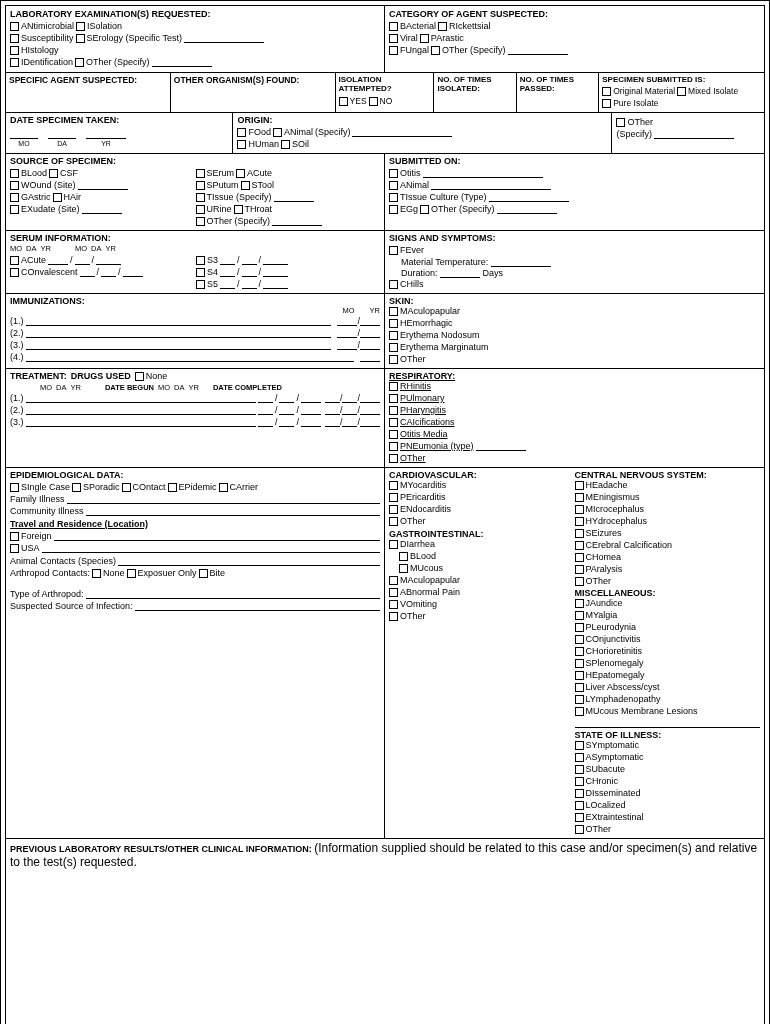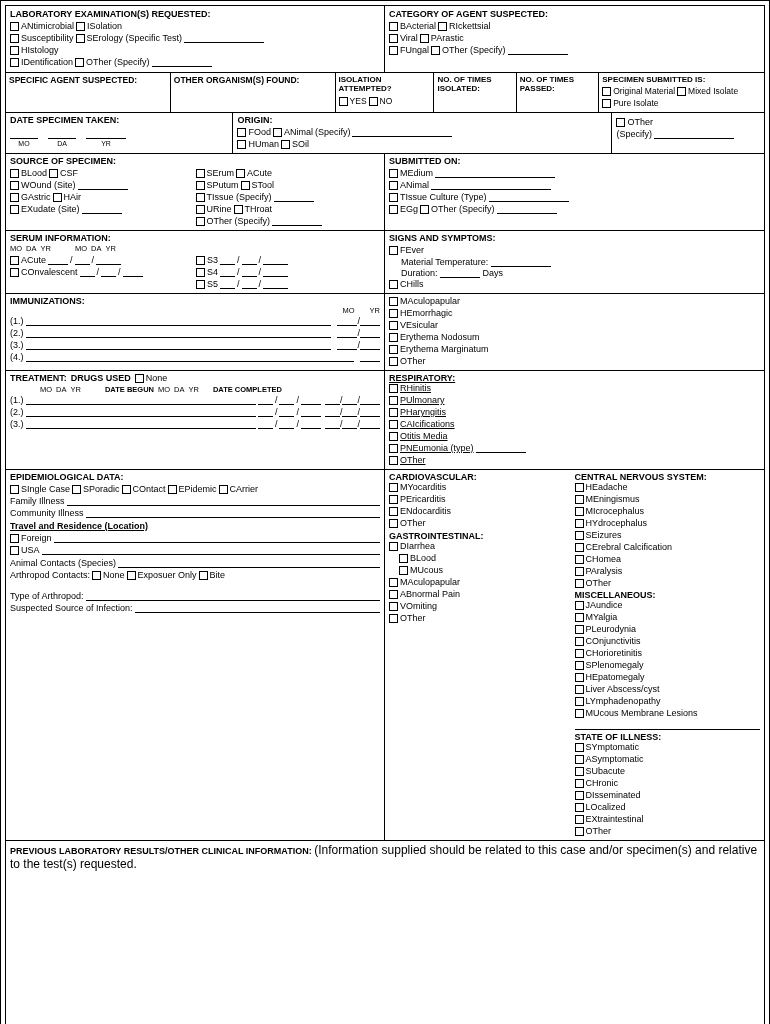--- a/index.html
+++ b/index.html
@@ -391,21 +391,21 @@
             <span class="field-line" style="width:50px;"></span>
           </div>
         </div>
       </div>
     </div>
     <div style="padding:2px 4px;">
       <div class="bold-label">SUBMITTED ON:</div>
       <div class="row" style="margin-top:2px;">
         <div class="checkbox-item">
             <span class="cb"></span>
-            <span>MEdium</span>
+            <span>Otitis</span>
           </div>
         <span class="field-line" style="width:120px;"></span>
       </div>
       <div class="row">
         <div class="checkbox-item">
             <span class="cb"></span>
             <span>ANimal</span>
           </div>
         <span class="field-line" style="width:120px;"></span>
       </div>
@@ -534,36 +534,31 @@
             <span style="margin-left:4px;"><span class="field-line" style="width:20px;"></span>/<span class="field-line" style="width:20px;"></span></span>
           </div>
         <div class="row" style="margin-bottom:2px;">
             <span>(4.)</span>
             <span class="field-line" style="flex:1; min-width:80px;"></span>
             <span style="margin-left:4px;"><span class="field-line" style="width:20px;"></span></span>
           </div>
       </div>
     </div>
     <div style="padding:2px 4px;">
+      <div class="bold-label">SKIN:</div>
       <div class="row">
         <div class="checkbox-item">
             <span class="cb"></span>
             <span>MAculopapular</span>
           </div>
       </div>
       <div class="row">
         <div class="checkbox-item">
             <span class="cb"></span>
             <span>HEmorrhagic</span>
-          </div>
-      </div>
-      <div class="row">
-        <div class="checkbox-item">
-            <span class="cb"></span>
-            <span>VEsicular</span>
           </div>
       </div>
       <div class="row">
         <div class="checkbox-item">
             <span class="cb"></span>
             <span>Erythema Nodosum</span>
           </div>
       </div>
       <div class="row">
         <div class="checkbox-item">

